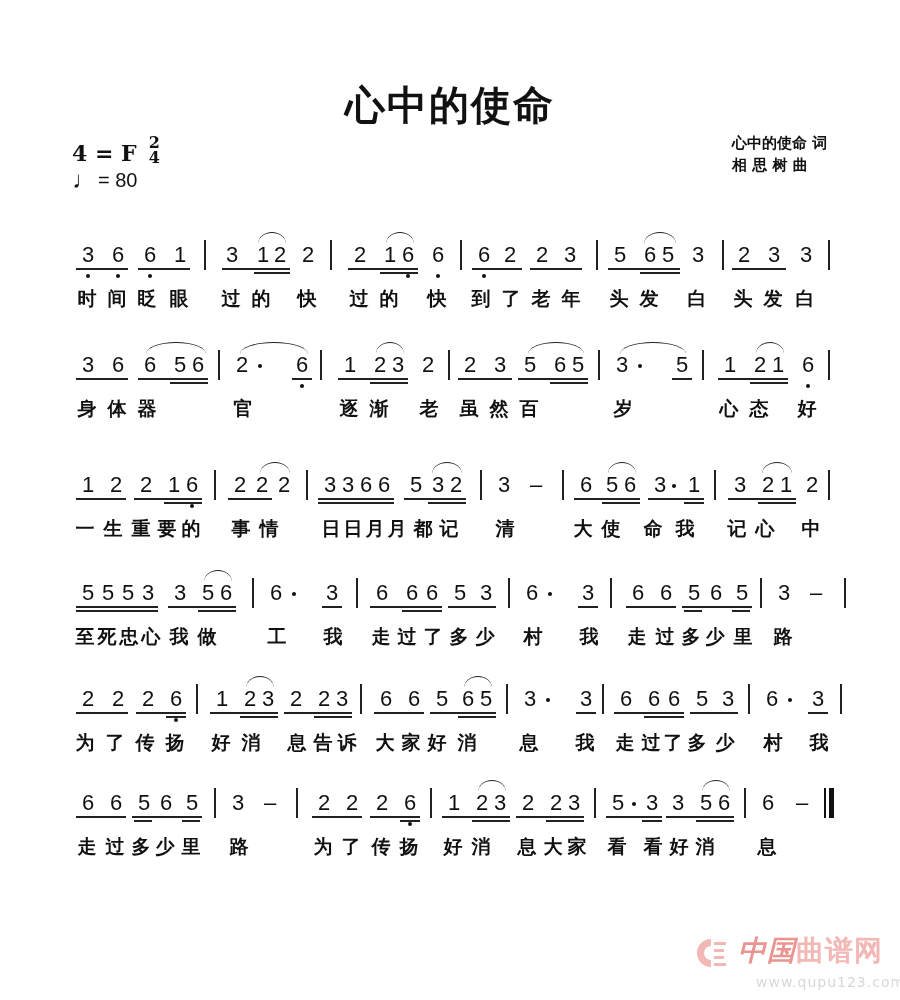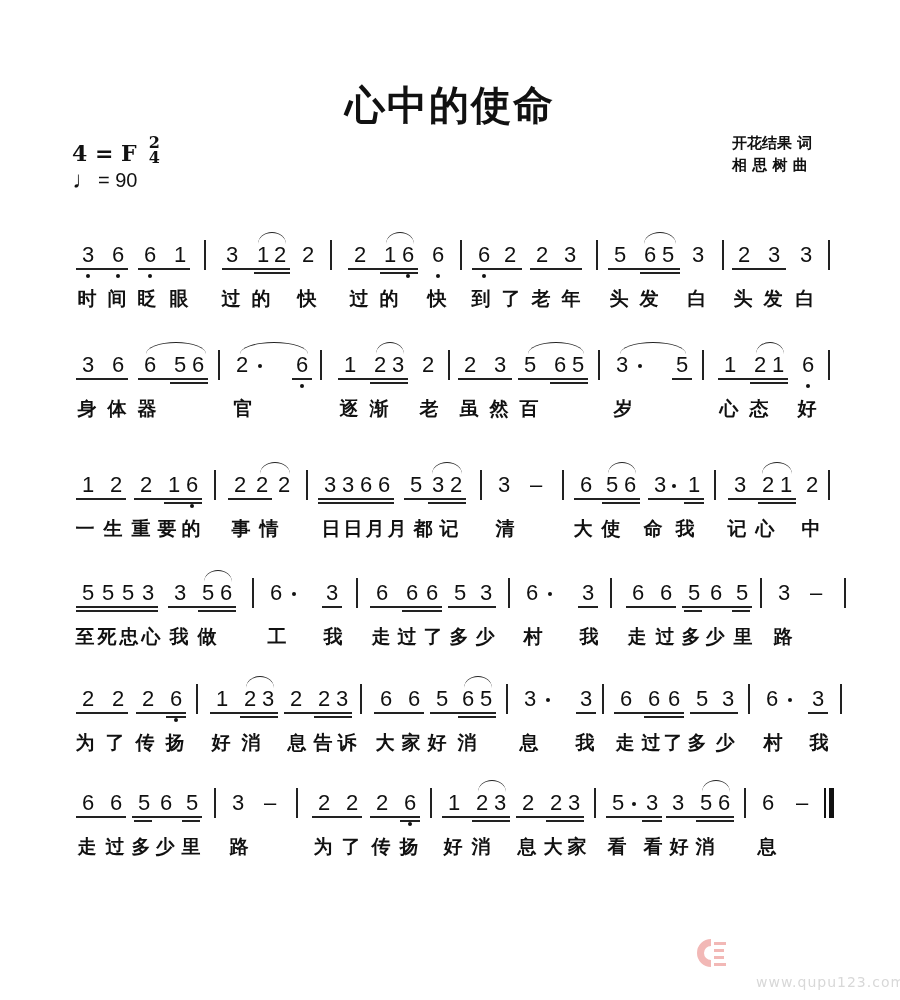--- a/index.html
+++ b/index.html
@@ -66,25 +66,25 @@
 <div class="key">
   <span>4 = F</span>
   <span class="frac">
     <span>2</span>
     <span>4</span>
   </span>
 </div>
 
 <div class="tempo">
   <span class="qnote">♩</span>
-  <span>= 90</span>
+  <span>= 80</span>
 </div>
 
 <div class="credits">
-  <div>开花结果 词</div>
+  <div>心中的使命 词</div>
   <div>相 思 树 曲</div>
 </div>
 
 <div id="score">
     <div class="row" style="top: 228px;">
       <div class="notes">
         <div class="dot" style="left: 14px; top: 46px;"></div>
         <div class="note" style="left: 8px;">3</div>
         <div class="dot" style="left: 44px; top: 46px;"></div>
         <div class="note" style="left: 38px;">6</div>
@@ -537,14 +537,17 @@
   </div>
 
 <div class="watermark">
   <svg class="wm-logo" viewBox="0 0 34 34">
     <path d="M17 3 A14 14 0 1 0 17 31 L17 24 A7 7 0 1 1 17 10 Z" fill="#f2b8b6"></path>
     <rect x="20" y="6" width="12" height="3" fill="#f2b8b6"></rect>
     <rect x="20" y="13" width="10" height="3" fill="#f2b8b6"></rect>
     <rect x="20" y="20" width="10" height="3" fill="#f2b8b6"></rect>
     <rect x="20" y="27" width="12" height="3" fill="#f2b8b6"></rect>
   </svg>
+  <div class="wm-text">
+    <span class="dark">中国</span><span>曲谱网</span>
+  </div>
   <div class="wm-url">www.qupu123.com</div>
 </div>
 
 </body></html>

